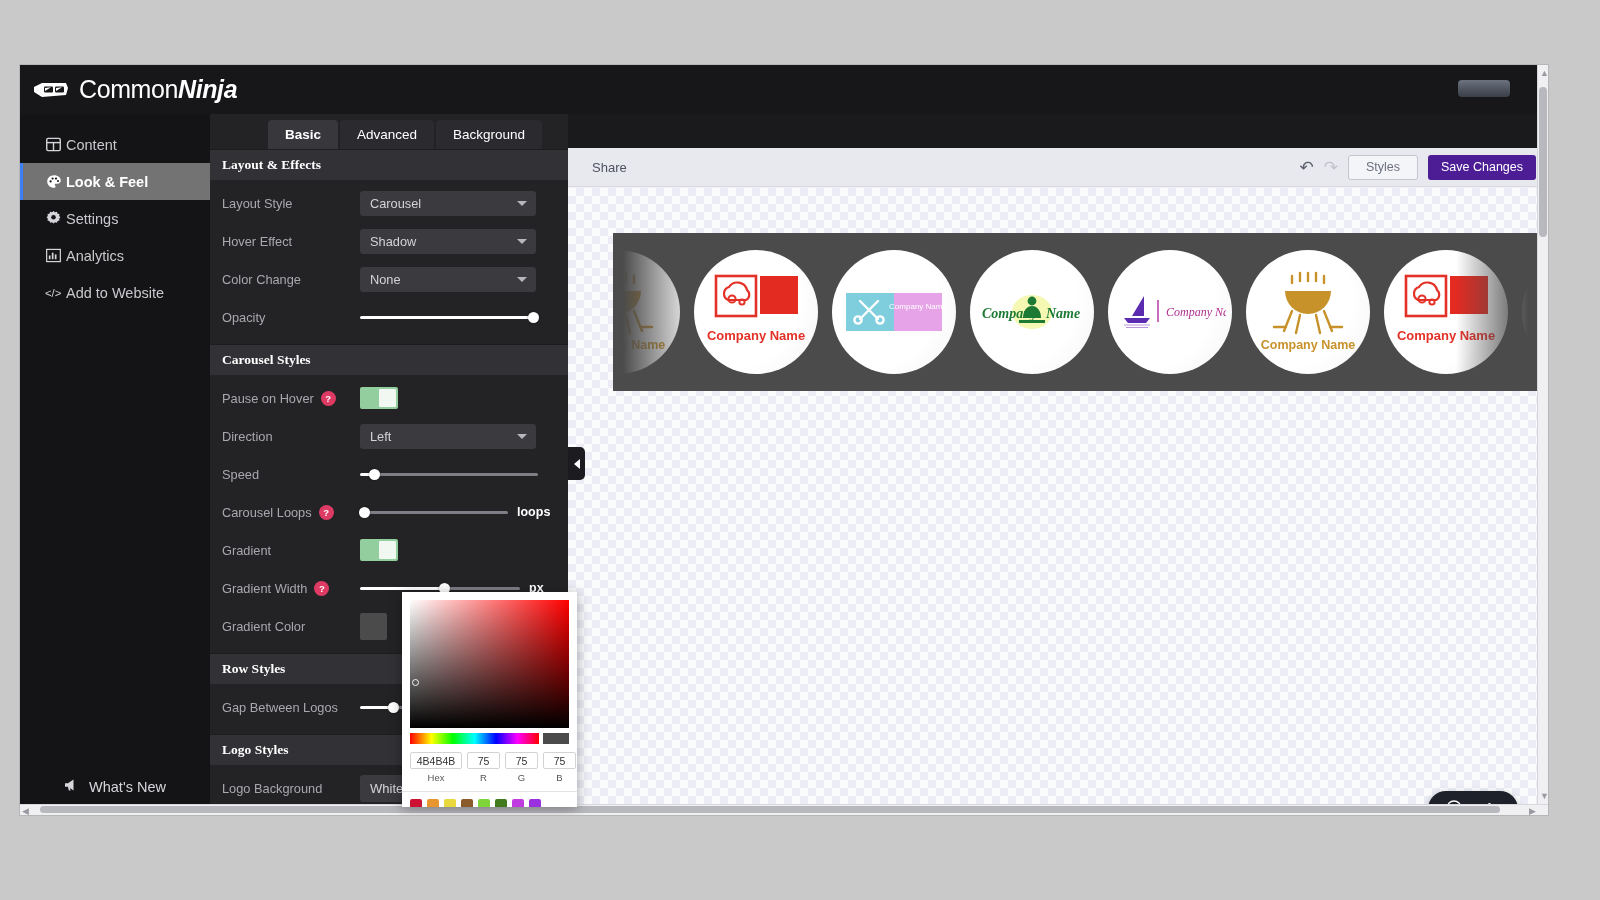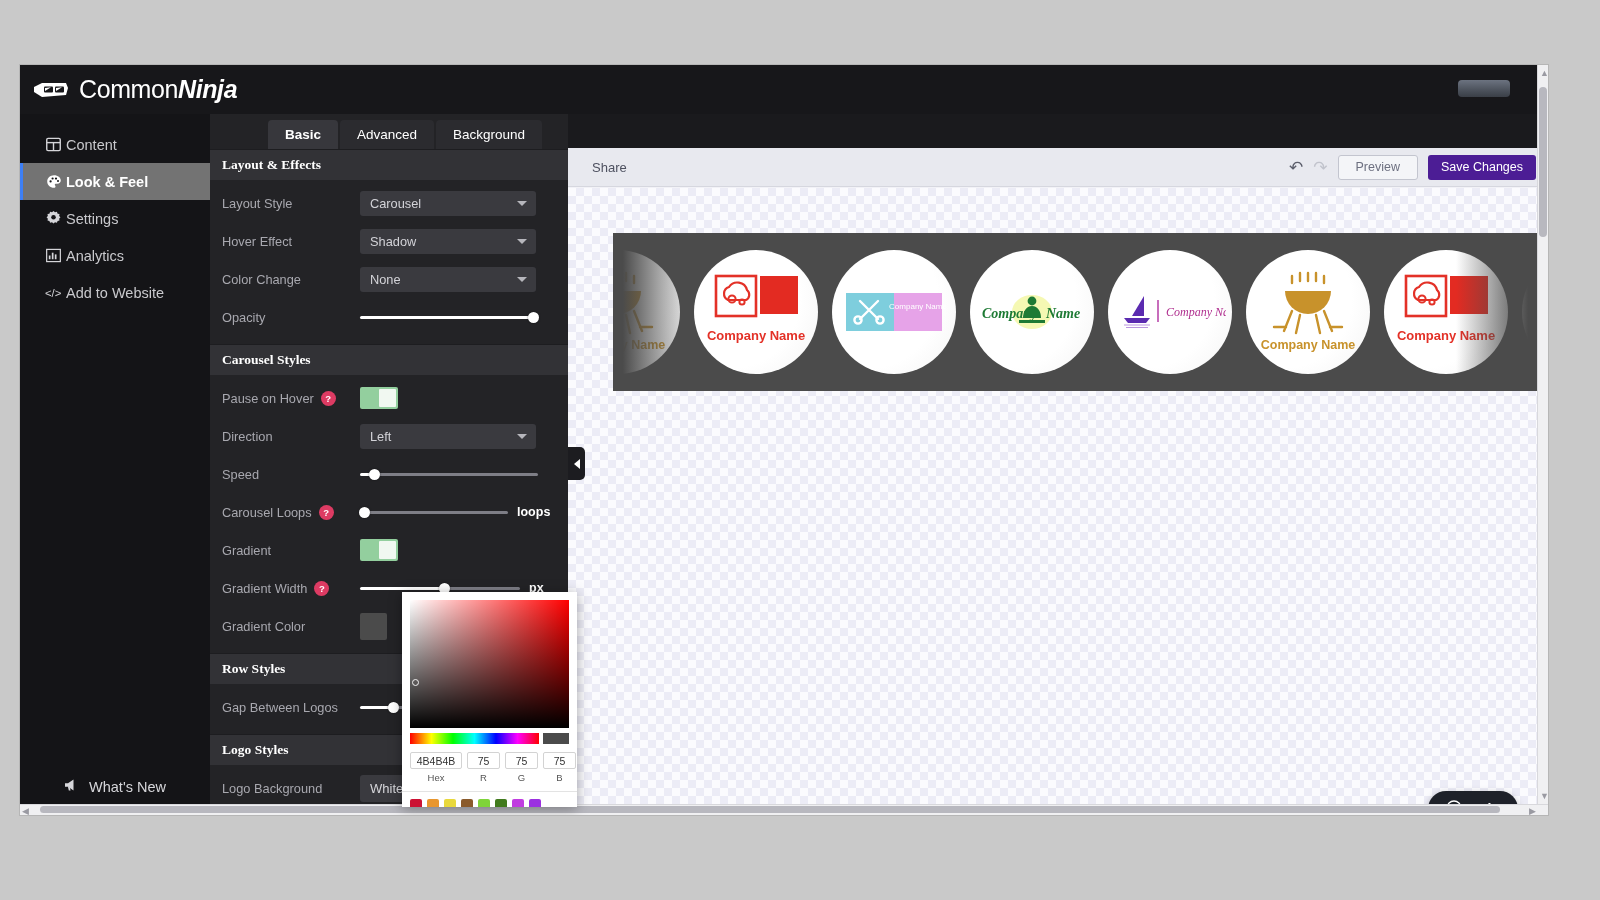--- a/index.html
+++ b/index.html
@@ -567,21 +567,21 @@
   </div>
 
   <div id="preview-area">
 
     <div id="preview-toolbar">
       <span id="share-label">Share</span>
       <div id="toolbar-right">
         <span class="hist-ico" id="undo-icon">↶</span>
         <span class="hist-ico" id="redo-icon">↷</span>
         <div id="preview-button">
-            <span>Preview</span>
+            <span>Styles</span>
           </div>
         <div id="save-button">
             <span>Save Changes</span>
           </div>
       </div>
     </div>
 
     <div id="canvas">
 
       <div id="carousel" style="background: rgb(75, 75, 75);">

